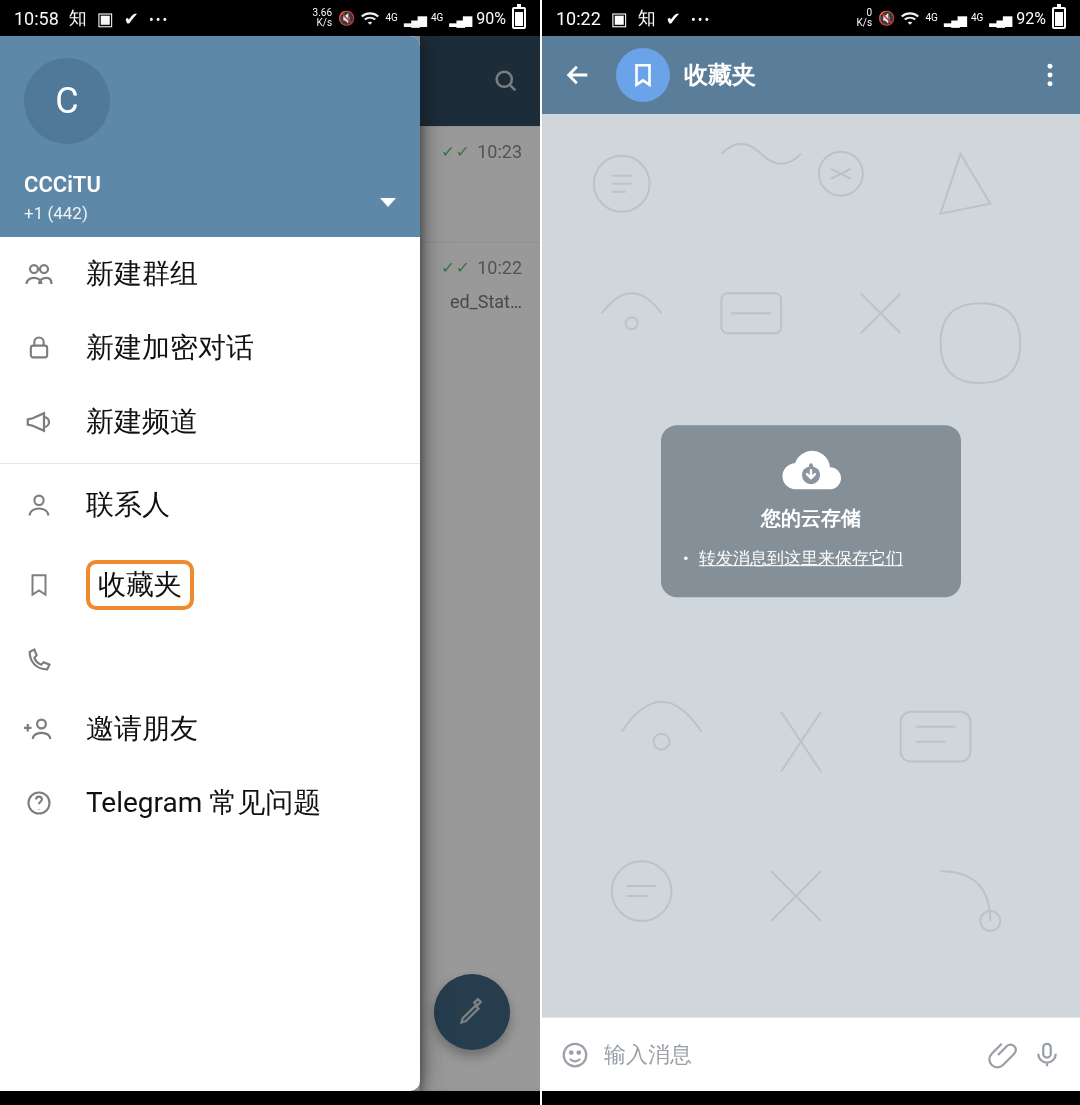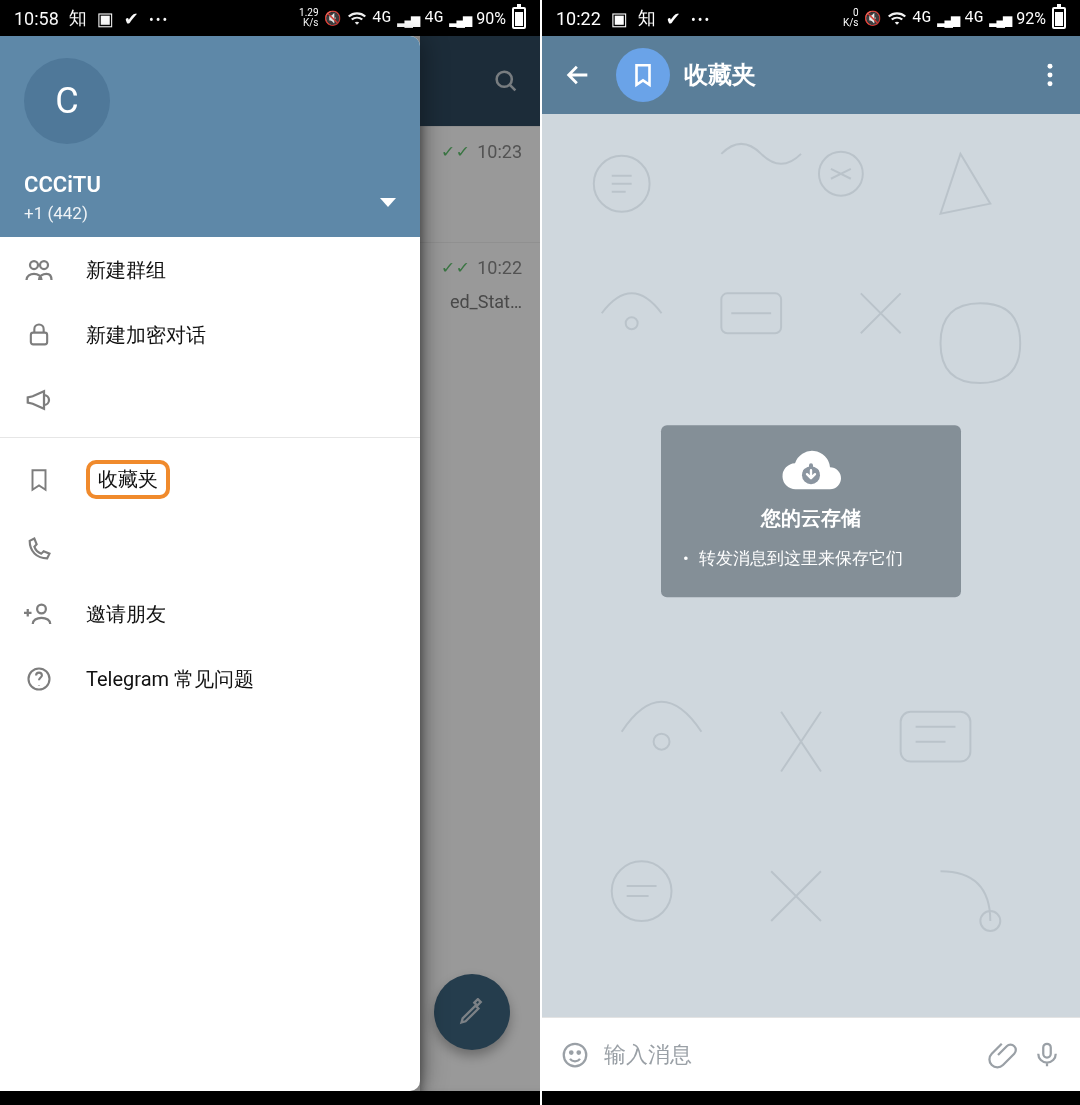--- a/index.html
+++ b/index.html
@@ -29,21 +29,21 @@
     align-items: center;
     justify-content: space-between;
     padding: 0 14px;
     font-size: 18px;
   }
   .sb-left { display: flex; align-items: center; gap: 10px; }
   .sb-left .dots::after { content: "•••"; letter-spacing: 2px; font-size: 14px; }
   .sb-right { display: flex; align-items: center; gap: 6px; font-size: 16px; }
   .sb-right .mini-ico { font-size: 14px; opacity: .95; }
   .sb-ks { font-size: 10px; line-height: 1; text-align: right; }
-  .sb-4g { font-size: 16px; line-height: 1; font-family: Liberation Mono, monospace; }
+  .sb-4g { font-size: 10px; line-height: 1; }
   .sig::before { content: "▂▄▆"; letter-spacing: -2px; font-size: 12px; }
   .bat {
     width: 14px; height: 22px; border: 2px solid #fff; border-radius: 2px; position: relative;
     display: inline-block;
   }
   .bat::before { content: ""; position: absolute; left: 3px; right: 3px; top: -5px; height: 3px; background: #fff; }
   .bat::after { content: ""; position: absolute; left: 1px; right: 1px; bottom: 1px; top: 3px; background: #fff; }
 
   .bottombar {
     position: absolute; left: 0; right: 0; bottom: 0;
@@ -102,21 +102,21 @@
   .account-phone { margin-top: 6px; font-size: 17px; opacity: .9; }
   .expand-caret {
     position: absolute; right: 24px; bottom: 30px;
     width: 0; height: 0; border-left: 8px solid transparent; border-right: 8px solid transparent;
     border-top: 9px solid #fff;
   }
 
   .drawer-list { flex: 1; overflow: auto; }
   .menu-item {
     display: flex; align-items: center; gap: 30px;
-    padding: 18px 22px; font-size: 20px; color: #111;
+    padding: 18px 22px; font-size: 28px; color: #111;
   }
   .menu-item .mico { width: 34px; display: flex; justify-content: center; color: #7d7d7d; }
   .menu-item .mlabel { flex: 1; }
   .menu-section-sep { height: 1px; background: #e6e6e6; margin: 4px 0; }
   .badge-highlight {
     display: inline-block; padding: 2px 8px; border: 4px solid #f08a2c; border-radius: 10px; color:#111;
   }
 
   .fab {
     position: absolute; right: 30px; bottom: 55px;
@@ -148,27 +148,27 @@
     flex: 1; position: relative;
     background: #cfd7dd;
     overflow: hidden;
   }
   .doodle { position:absolute; inset:0; opacity:.18; }
 
   .empty-card {
     position: absolute; left: 50%; top: 44%; transform: translate(-50%,-50%);
     width: 300px;
     background: rgba(120,130,140,.86);
-    color: #fff; border-radius: 6px;
+    color: #fff; border-radius: 16px;
     padding: 20px 20px 18px; font-size: 17px;
   }
   .empty-card .cloud { display:flex; justify-content:center; margin-bottom: 10px; }
   .empty-card .et { text-align:center; font-weight: 700; font-size: 20px; margin-bottom: 14px; }
   .empty-card ul { list-style: none; }
-  .empty-card li { position: relative; padding-left: 18px; margin: 8px 0; line-height: 1.45; }
+  .empty-card li { position: relative; padding-left: 18px; margin: 8px 0; line-height: 1.45; text-decoration: underline; }
   .empty-card li::before { content:"•"; position:absolute; left:2px; top:0; }
 
   .inputbar {
     height: 74px; background: #fff; display: flex; align-items: center;
     padding: 15px 18px; gap: 14px; border-top: 1px solid #e3e3e3;
   }
   .inputbar .hint { flex: 1; color: #9aa0a6; font-size: 22px; }
   .iico { color: #9aa0a6; }
 
   svg { display:block; }
@@ -180,21 +180,21 @@
 
   <div class="statusbar">
     <div class="sb-left">
       <span>10:58</span>
       <span class="mini-ico">知</span>
       <span class="mini-ico">▣</span>
       <span class="mini-ico">✔</span>
       <span class="dots"></span>
     </div>
     <div class="sb-right">
-      <span class="sb-ks"><span>1.29</span><br><span>K/s</span></span>
+      <span class="sb-ks"><span>3.66</span><br><span>K/s</span></span>
       <span class="mini-ico">🔇</span>
       <span class="mini-ico">
         <svg width="18" height="14" viewBox="0 0 24 18">
             <path fill="#fff" d="M12 18l-3-3a5 5 0 016 0zM4 10a13 13 0 0116 0l-2 2a10 10 0 00-12 0zM0 6a18 18 0 0124 0l-2 2a15 15 0 00-20 0z"></path>
           </svg>
       </span>
       <span class="sb-4g">4G</span>
       <span class="sig"></span>
       <span class="sb-4g">4G</span>
       <span class="sig"></span>
@@ -266,24 +266,34 @@
             </svg>
         </span>
         <span class="mlabel">新建加密对话</span>
       </div>
       <div class="menu-item">
         <span class="mico">
           <svg width="30" height="30" viewBox="0 0 24 24" fill="none" stroke="#7d7d7d" stroke-width="1.8">
               <path d="M3 10v4l4 1 9 4V5l-9 4zM16 8a4 4 0 010 8"></path>
             </svg>
         </span>
+        <span class="mlabel">新建频道</span>
       </div>
 
       <div class="menu-section-sep"></div>
 
+      <div class="menu-item">
+        <span class="mico">
+          <svg width="28" height="28" viewBox="0 0 24 24" fill="none" stroke="#7d7d7d" stroke-width="1.8">
+              <circle cx="12" cy="8" r="4"></circle>
+              <path d="M4 21c0-4 4-6 8-6s8 2 8 6"></path>
+            </svg>
+        </span>
+        <span class="mlabel">联系人</span>
+      </div>
       <div class="menu-item">
         <span class="mico">
           <svg width="26" height="26" viewBox="0 0 24 24" fill="none" stroke="#7d7d7d" stroke-width="1.8">
               <path d="M6 3h12v18l-6-4-6 4z"></path>
             </svg>
         </span>
         <span class="mlabel"><span class="badge-highlight">收藏夹</span></span>
       </div>
       <div class="menu-item">
         <span class="mico">

